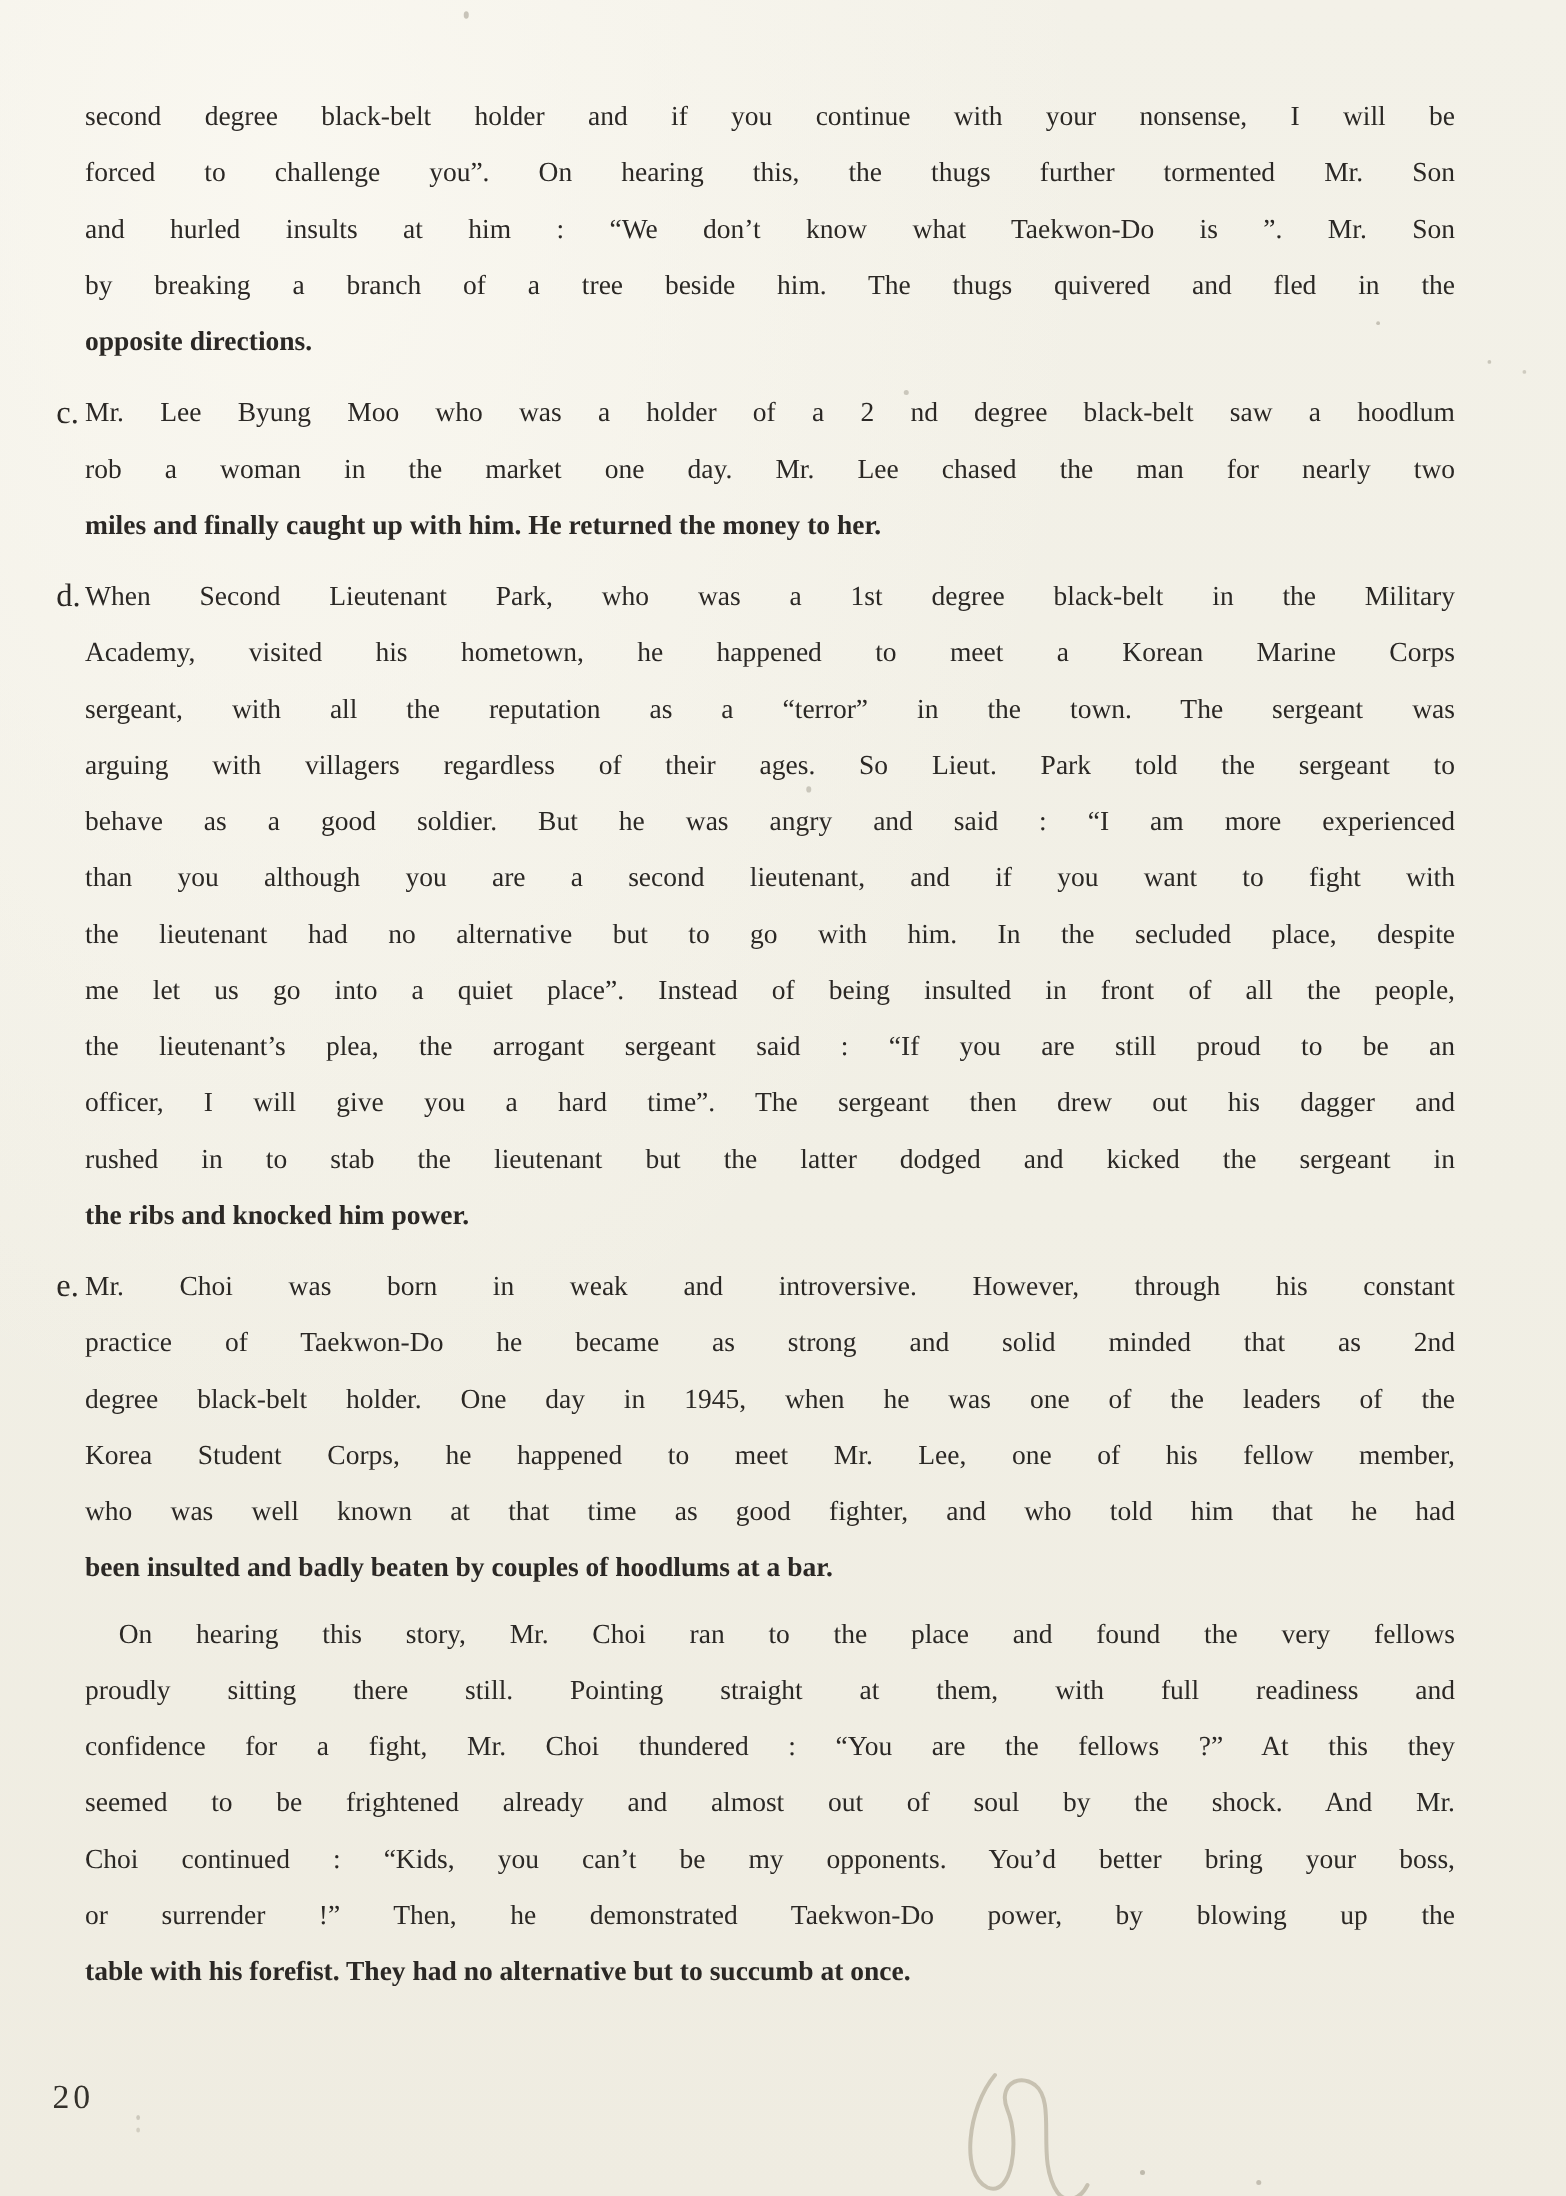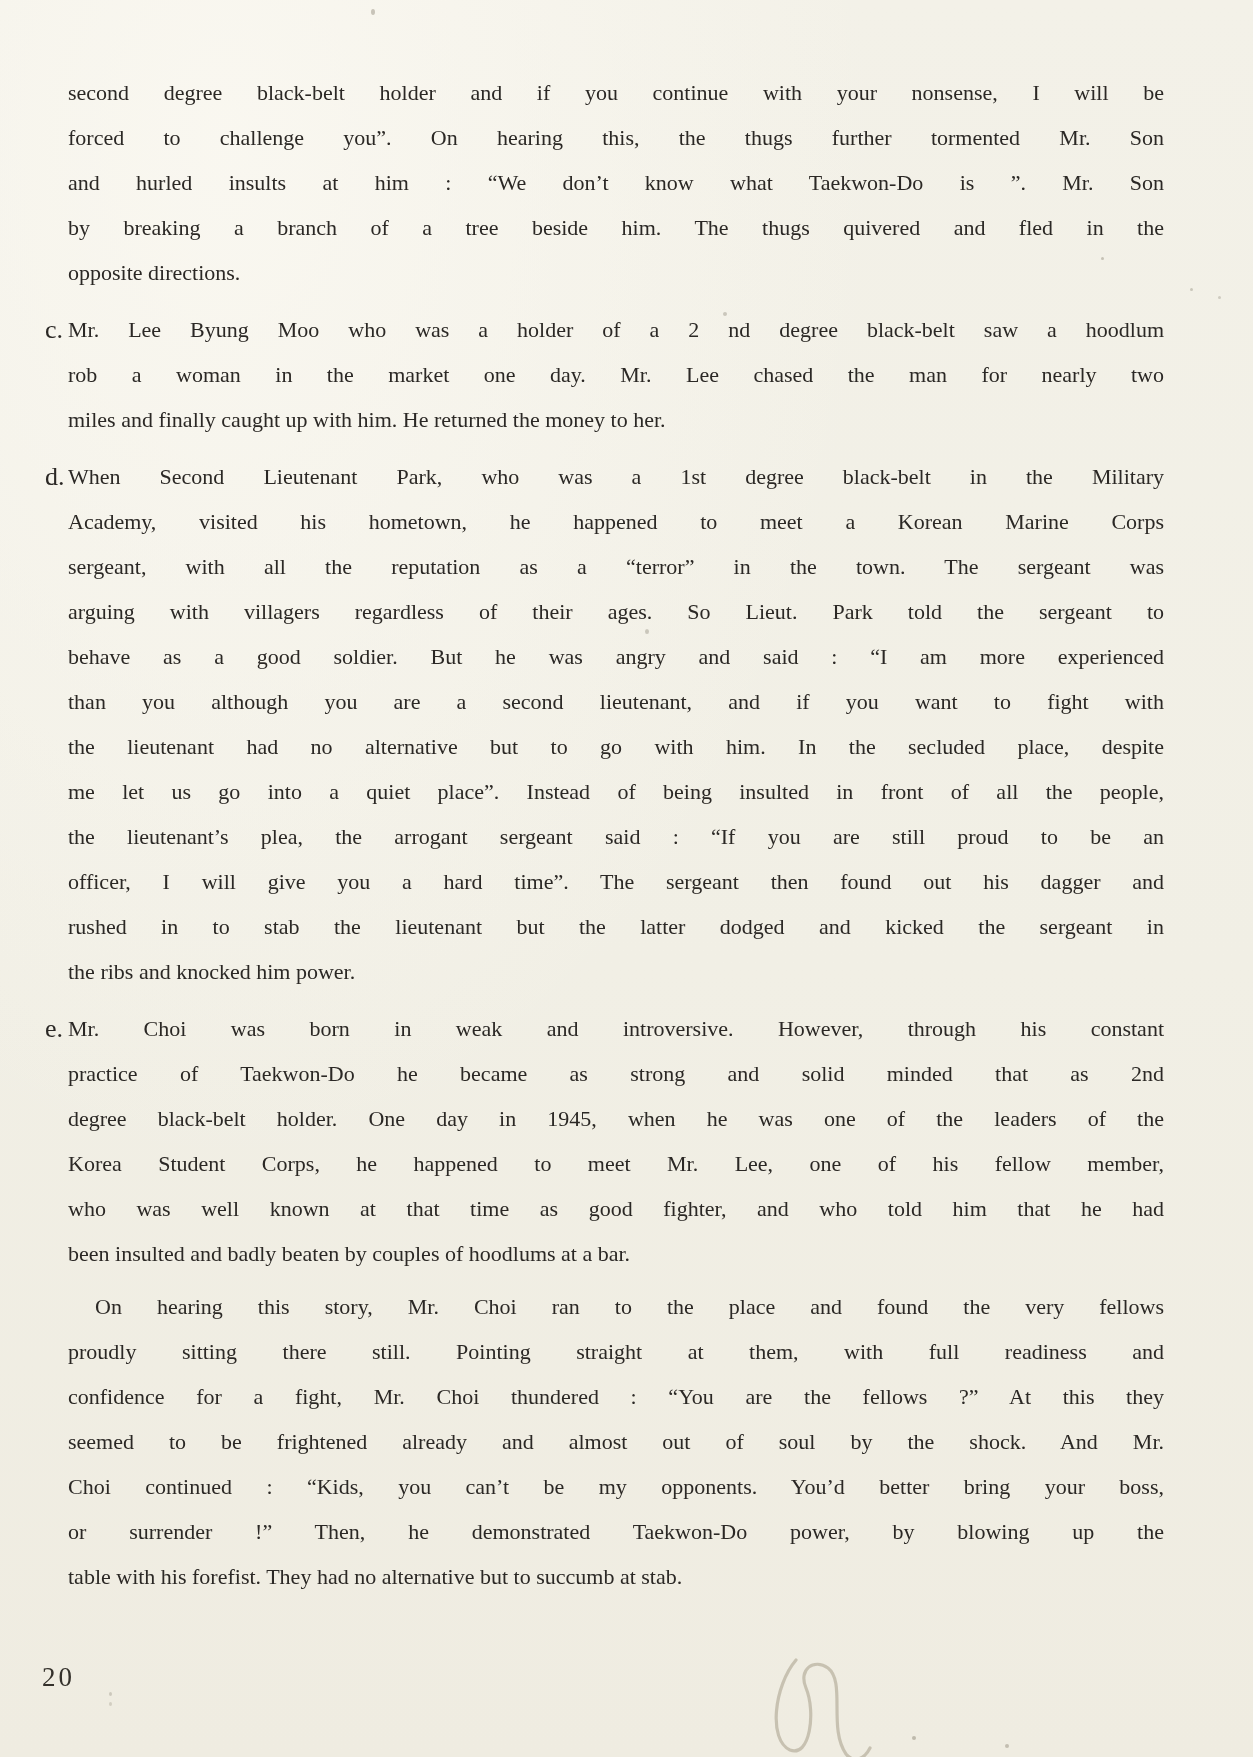--- a/index.html
+++ b/index.html
@@ -15,21 +15,21 @@
     color:#2b2825;
   }
   .text-block { position:absolute; left:68px; top:70px; width:1096px; }
   .para { position:relative; margin:0 0 12px 0; }
   .para.tight { margin-bottom:8px; }
   .line {
     height:45px; line-height:45px; font-size:22px;
     text-align:justify; text-align-last:justify; text-justify:inter-word;
     overflow:hidden; white-space:normal;
   }
-  .line.last { text-align-last:left; }
+  .line.last { text-align-last:left;font-weight:bold; }
   .line.indent { text-indent:27px; }
   .plabel {
     position:absolute; left:-23px; top:0;
     height:45px; line-height:45px; font-size:26px;
   }
   .page-number {
     position:absolute; left:42px; top:1662px;
     font-size:27px; letter-spacing:3px; color:#34312b;
   }
   .scribble { position:absolute; left:766px; top:1656px; width:150px; height:104px; }
@@ -61,21 +61,21 @@
       <span class="plabel">d.</span>
       <div class="line">When Second Lieutenant Park, who was a 1st degree black-belt in the Military</div>
       <div class="line">Academy, visited his hometown, he happened to meet a Korean Marine Corps</div>
       <div class="line">sergeant, with all the reputation as a “terror” in the town. The sergeant was</div>
       <div class="line">arguing with villagers regardless of their ages. So Lieut. Park told the sergeant to</div>
       <div class="line">behave as a good soldier. But he was angry and said : “I am more experienced</div>
       <div class="line">than you although you are a second lieutenant, and if you want to fight with</div>
       <div class="line">the lieutenant had no alternative but to go with him. In the secluded place, despite</div>
       <div class="line">me let us go into a quiet place”. Instead of being insulted in front of all the people,</div>
       <div class="line">the lieutenant’s plea, the arrogant sergeant said : “If you are still proud to be an</div>
-      <div class="line">officer, I will give you a hard time”. The sergeant then found out his dagger and</div>
+      <div class="line">officer, I will give you a hard time”. The sergeant then drew out his dagger and</div>
       <div class="line">rushed in to stab the lieutenant but the latter dodged and kicked the sergeant in</div>
       <div class="line last">the ribs and knocked him power.</div>
     </div>
 
     <div class="para tight">
       <span class="plabel">e.</span>
       <div class="line">Mr. Choi was born in weak and introversive. However, through his constant</div>
       <div class="line">practice of Taekwon-Do he became as strong and solid minded that as 2nd</div>
       <div class="line">degree black-belt holder. One day in 1945, when he was one of the leaders of the</div>
       <div class="line">Korea Student Corps, he happened to meet Mr. Lee, one of his fellow member,</div>
@@ -83,21 +83,21 @@
       <div class="line last">been insulted and badly beaten by couples of hoodlums at a bar.</div>
     </div>
 
     <div class="para">
       <div class="line indent">On hearing this story, Mr. Choi ran to the place and found the very fellows</div>
       <div class="line">proudly sitting there still. Pointing straight at them, with full readiness and</div>
       <div class="line">confidence for a fight, Mr. Choi thundered : “You are the fellows ?”  At this they</div>
       <div class="line">seemed to be frightened already and almost out of soul by the shock. And Mr.</div>
       <div class="line">Choi continued : “Kids, you can’t be my opponents. You’d better bring your boss,</div>
       <div class="line">or surrender !” Then, he demonstrated Taekwon-Do power, by blowing up the</div>
-      <div class="line last">table with his forefist. They had no alternative but to succumb at stab.</div>
+      <div class="line last">table with his forefist. They had no alternative but to succumb at once.</div>
     </div>
 
   </div>
 
   <div class="page-number">20</div>
 
   <svg class="scribble" viewBox="0 0 150 104" fill="none">
     <path d="M30,4 C8,30 2,84 24,94 C44,102 50,56 40,32 C32,13 48,2 62,12 C80,26 62,72 80,98 C87,107 98,104 104,92" stroke="#b6af9d" stroke-width="3.2" stroke-linecap="round" opacity="0.7"></path>
   </svg>
 

